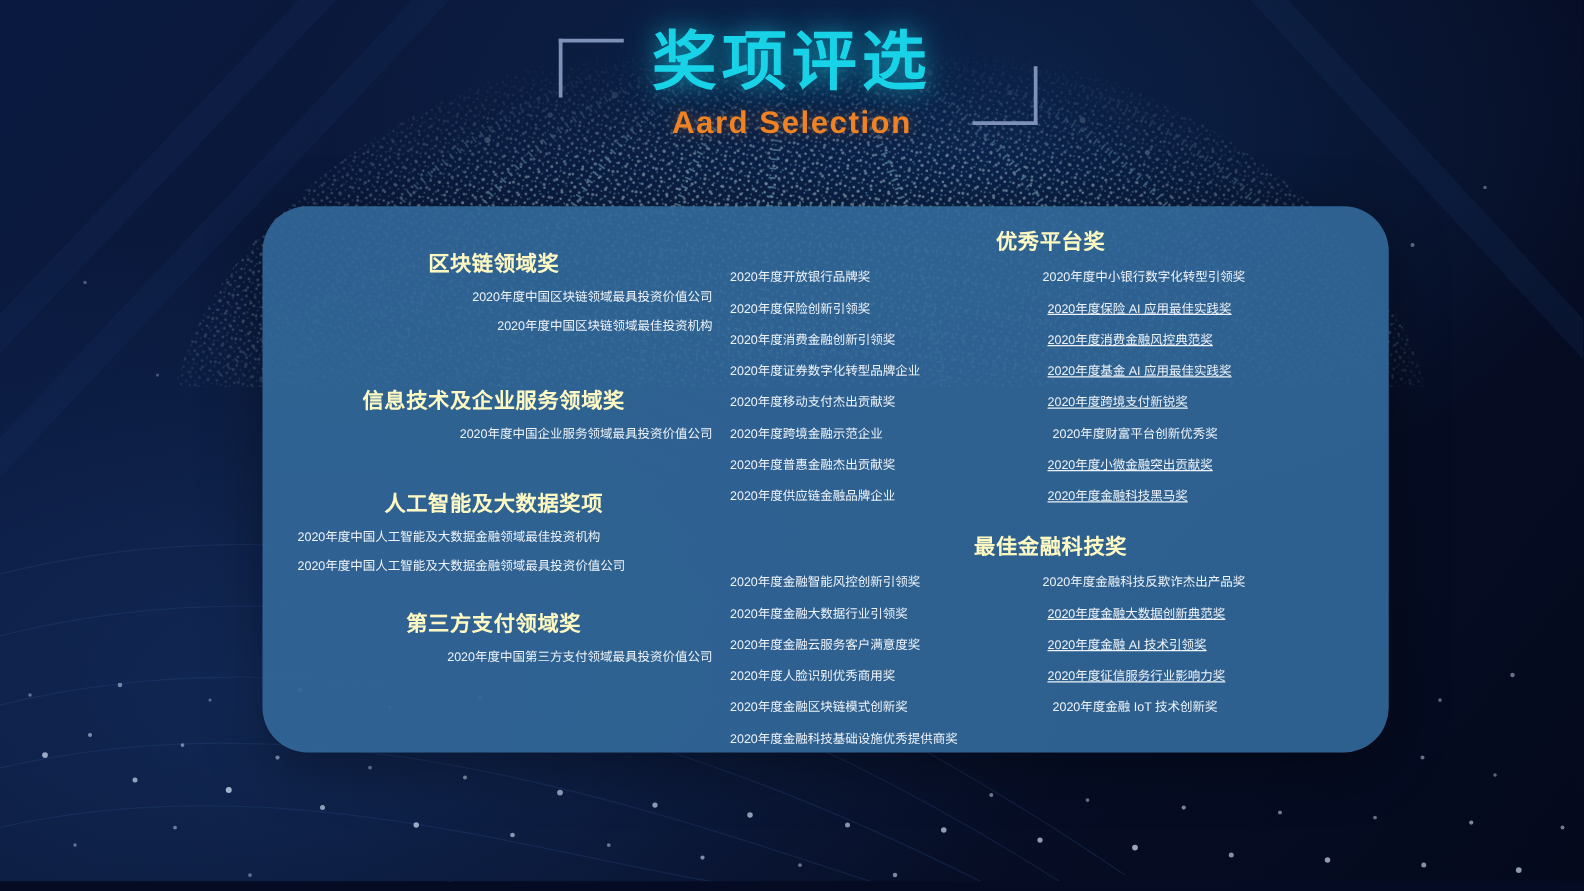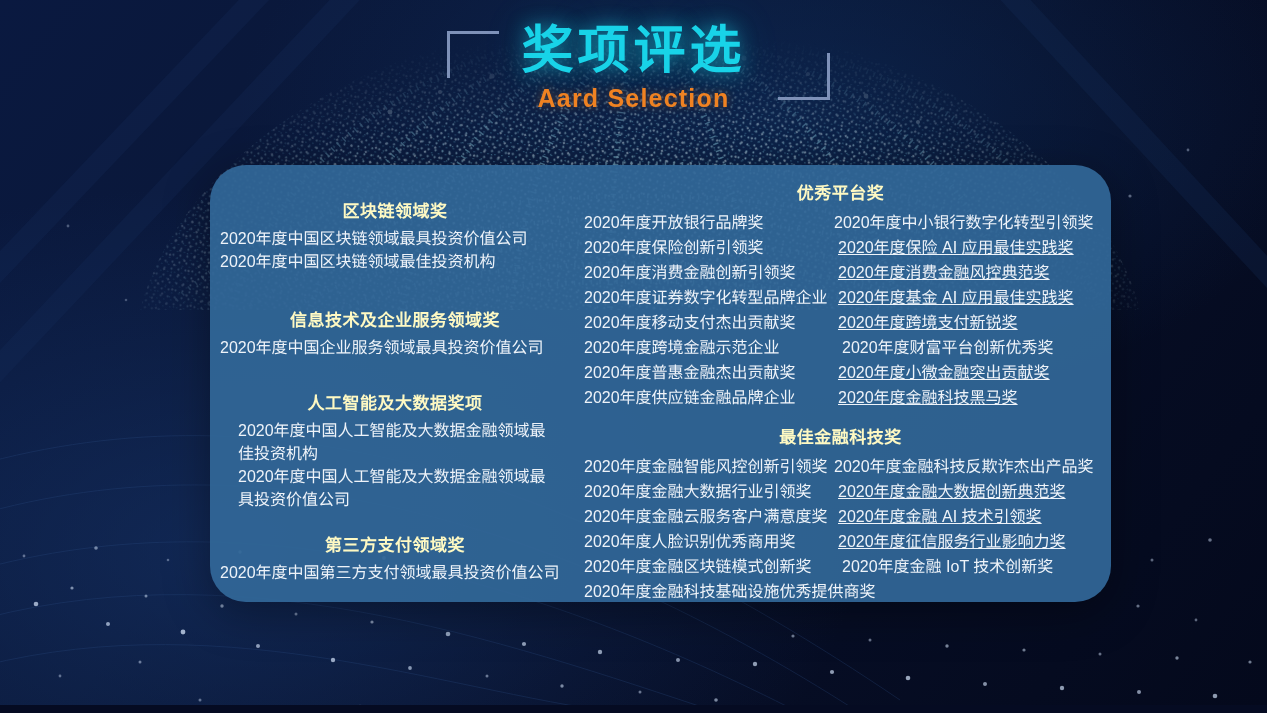--- a/index.html
+++ b/index.html
@@ -63,27 +63,27 @@
   .col { position:relative; }
   .col-left  { width:370px; padding:14px 10px 0 10px; }
   .col-right { width:531px; padding:4px 10px 0 0; }
 
   .sec-title {
     color:#fef9c3; font-size:17px; font-weight:bold;
     text-align:center; letter-spacing:.5px;
   }
   .item-list { margin-top:5px; }
   .item {
-    color:#eef3f9; font-size:16px; line-height:23px;
+    color:#eef3f9; font-size:10px; line-height:23px;
     white-space:nowrap;
   }
 
   
   .sec-left { margin-bottom:4px; }
-  .sec-left .item-list { text-align:left; }
+  .sec-left .item-list { text-align:right; }
   .sec-left .item { white-space:normal; }
 
   
   .grid2 {
     display:grid; grid-template-columns:238px 1fr;
     column-gap:12px; margin-top:6px;
     padding-left:4px;
   }
   .grid2 .item { line-height:25px; }
   .pad1 { padding-left:4px;text-decoration:underline; }

